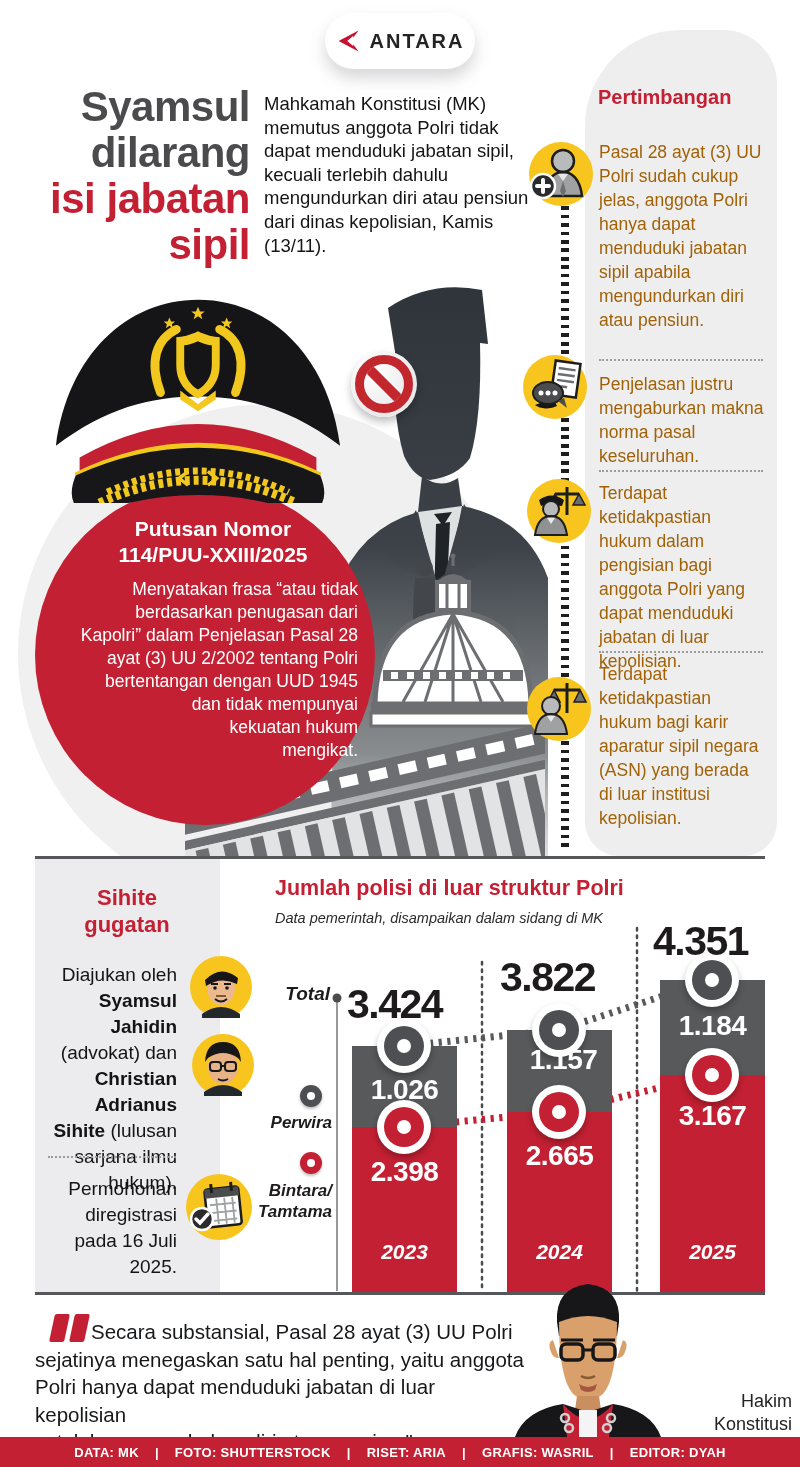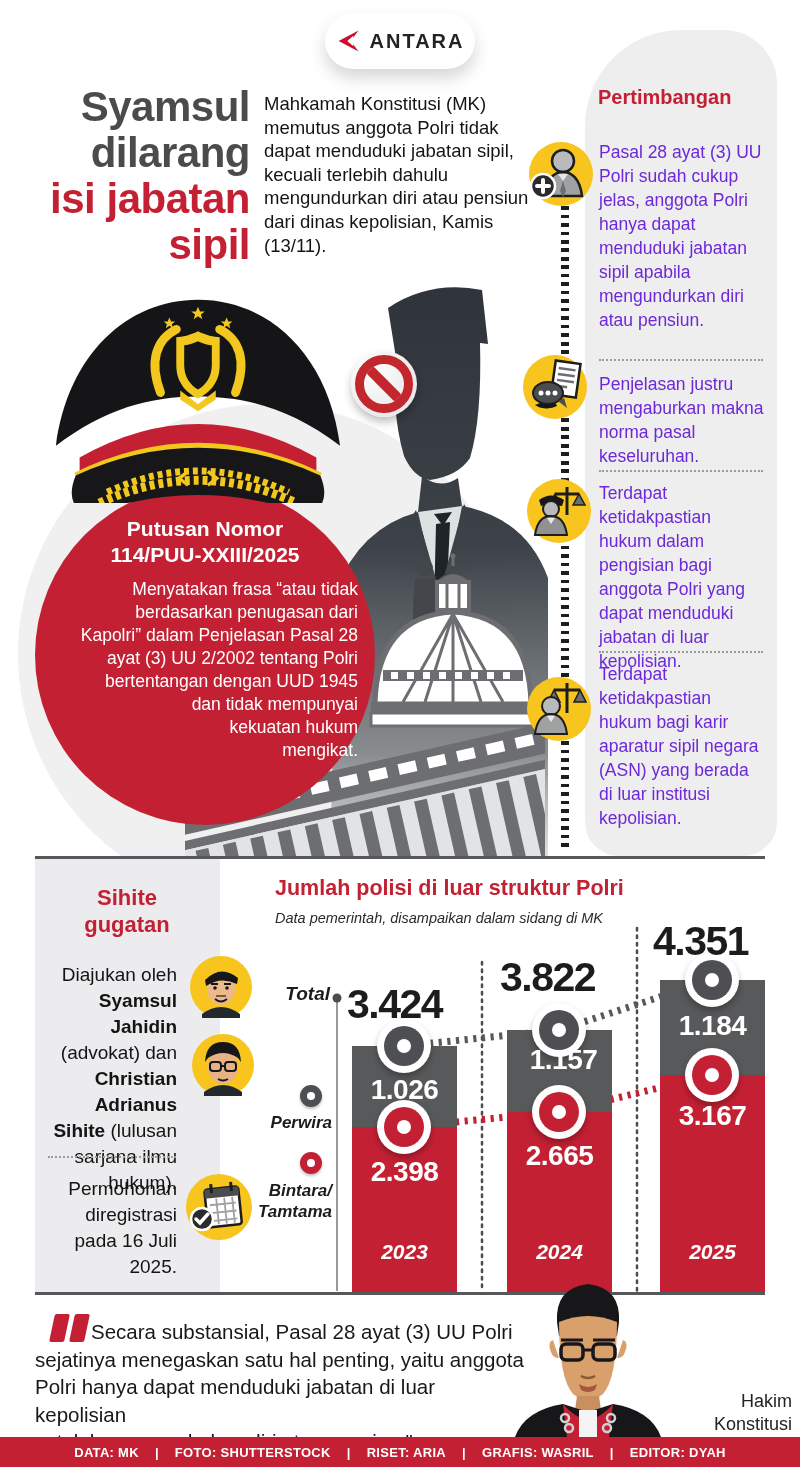--- a/index.html
+++ b/index.html
@@ -18,37 +18,37 @@
   
   .headline{left:20px;top:84px;width:230px;text-align:right;font-weight:bold;
             font-size:42px;line-height:46px;letter-spacing:-.5px;}
   .hl-dark{color:#4b4b4d;} .hl-red{color:#c42033;}
   .intro{left:264px;top:92px;width:266px;font-size:18.5px;line-height:23.6px;color:#141414;}
 
   
   .hero{left:0;top:0;width:800px;height:857px;overflow:hidden;}
   .bg-circle{left:18px;top:404px;width:500px;height:500px;border-radius:50%;background:#f0f0f1;}
   .red-circle{left:35px;top:485px;width:340px;height:340px;border-radius:50%;background:#c42033;}
-  .verdict-title{left:75px;top:516px;width:260px;text-align:center;color:#fff;font-weight:bold;
+  .verdict-title{left:83px;top:516px;width:260px;text-align:center;color:#fff;font-weight:bold;
                  font-size:21px;line-height:26px;}
   .verdict-body{left:52px;top:578px;width:306px;text-align:right;color:#fff;
                 font-size:17.5px;line-height:23px;}
   .nosign{left:351px;top:351px;width:66px;height:66px;border-radius:50%;
           background:radial-gradient(circle at 32% 30%,#ffffff,#e9e9ec 70%);
           box-shadow:0 5px 9px rgba(0,0,0,.25);}
   .nosign .ring{position:absolute;left:4px;top:4px;right:4px;bottom:4px;border-radius:50%;
                 border:9px solid #c1272d;}
   .nosign .bar{position:absolute;left:13px;top:28px;width:40px;height:10px;background:#c1272d;
                transform:rotate(45deg);border-radius:2px;}
 
   
   .capsule{left:585px;top:30px;width:192px;height:826px;background:#eeeeef;
            border-radius:96px 54px 34px 34px;}
   .pert-title{left:598px;top:86px;font-size:20px;font-weight:bold;color:#c42033;}
-  .pert-item{left:599px;width:168px;font-size:17.5px;line-height:24px;color:#6d28d9;}
+  .pert-item{left:599px;width:168px;font-size:17.5px;line-height:24px;color:#a16207;}
   .dot-sep{border-top:2px dotted #9b9b9b;height:0;}
   .pert-sep{left:599px;width:164px;}
   .dashline{left:561px;top:206px;width:8px;height:646px;
             background:repeating-linear-gradient(to bottom,#1d1d1b 0 3.5px,transparent 3.5px 8.5px);}
   .ycircle{width:64px;height:64px;border-radius:50%;background:#f7c51e;}
   .ycircle svg{position:absolute;left:0;top:0;}
 
   
   .rule{left:35px;width:730px;height:3px;background:#55575a;}
   .gray-panel{left:35px;top:859px;width:185px;height:433px;background:#ececee;}

